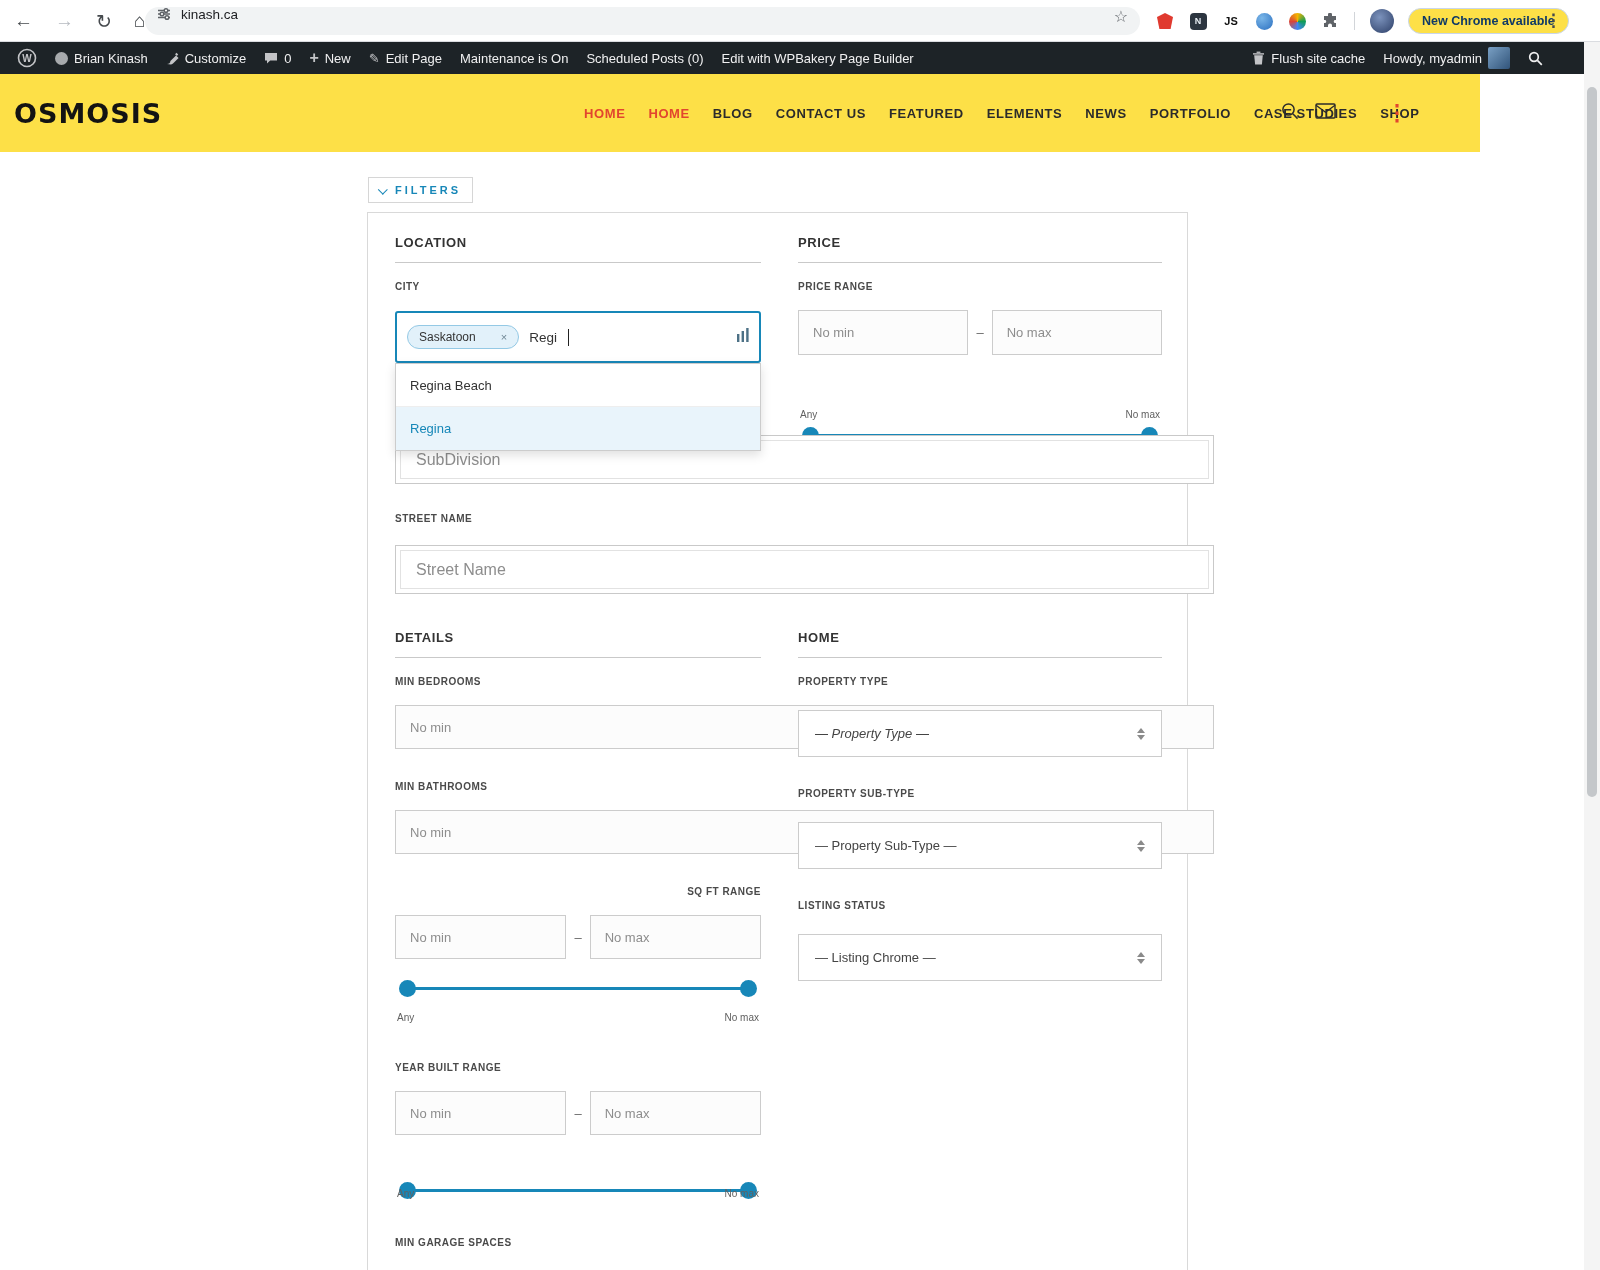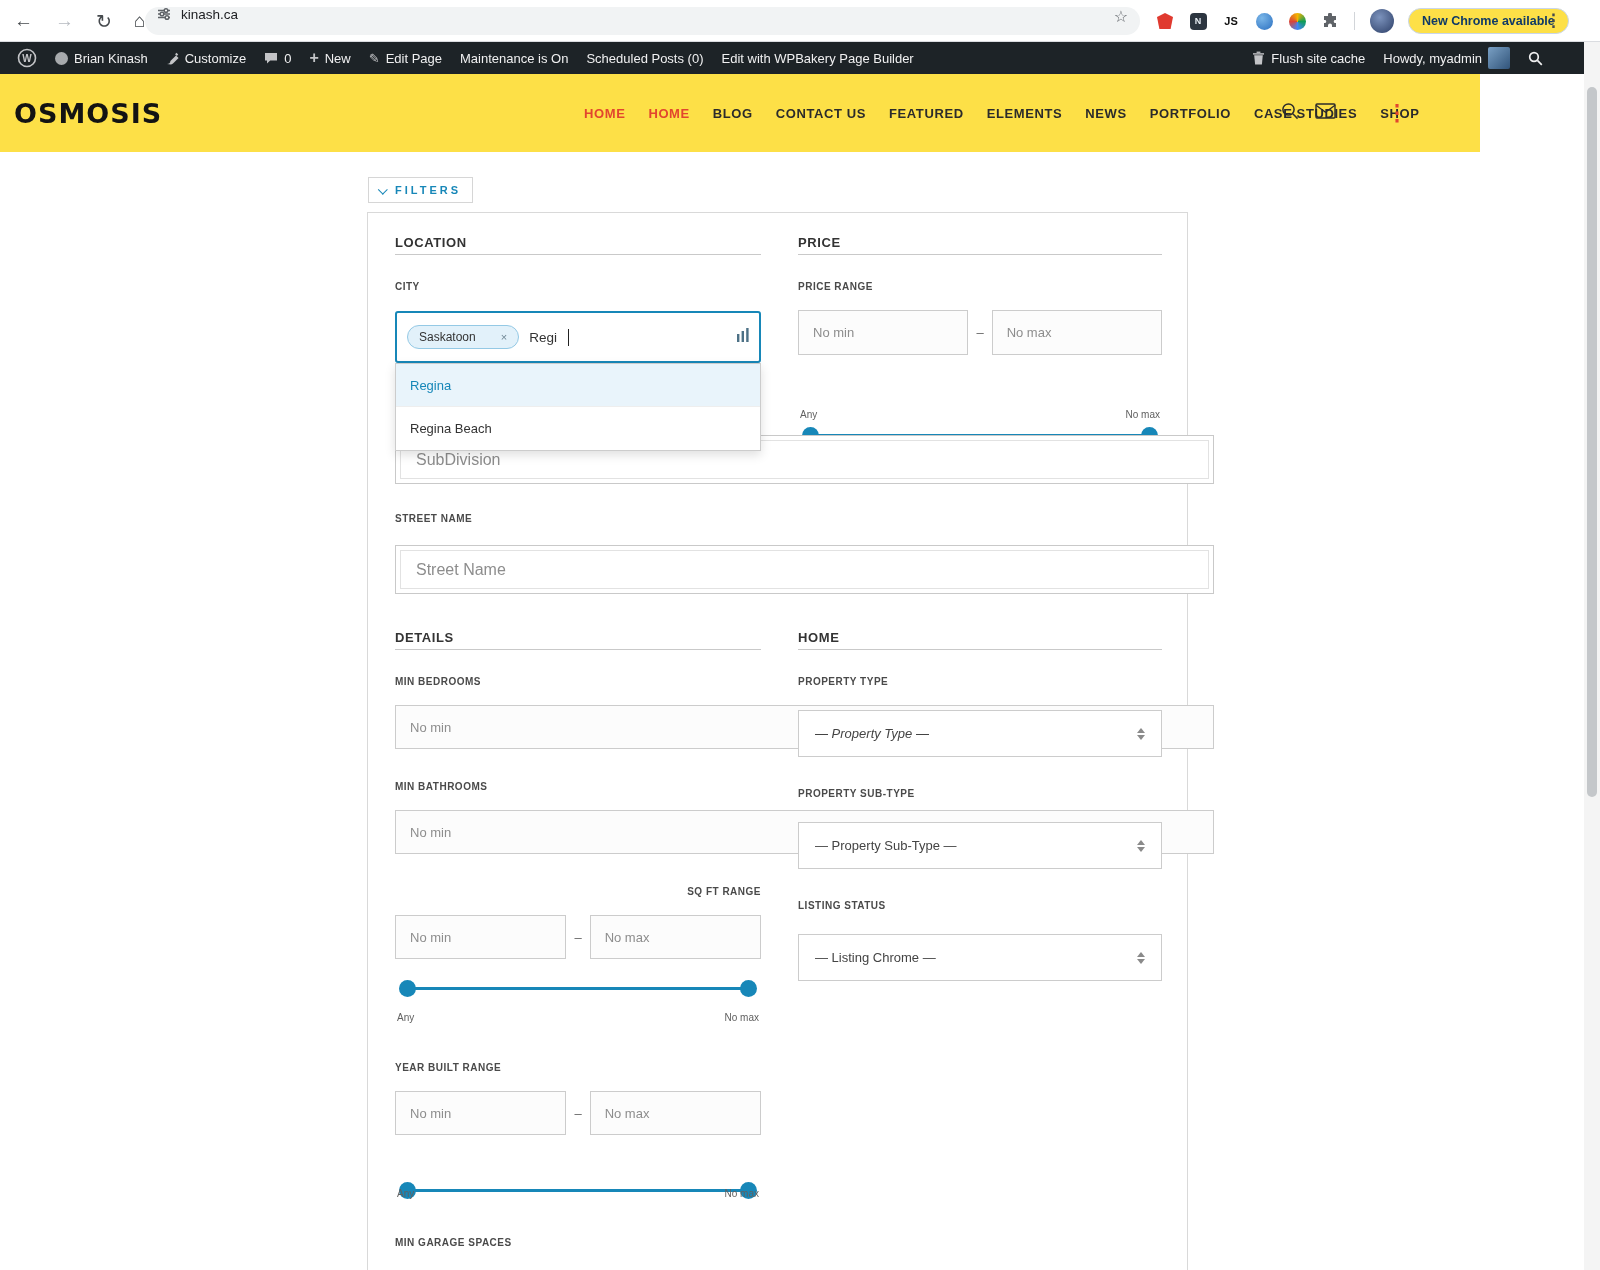--- a/index.html
+++ b/index.html
@@ -63,21 +63,21 @@
     color:#1787b8; font-size:11px; font-weight:bold; letter-spacing:3px; cursor:pointer; }
   .chev { width:7px; height:7px; border-left:1.6px solid #1787b8; border-bottom:1.6px solid #1787b8;
     transform:rotate(-45deg) translateY(-1px); }
 
   
   .panel { position:absolute; left:367px; top:212px; width:821px; height:1120px;
     border:1px solid #d9d9d9; background:#fff; }
   .lc { position:absolute; left:27px; width:366px; }
   .rc { position:absolute; left:430px; width:364px; }
   .section-h { font-size:13px; font-weight:bold; letter-spacing:0.6px; color:#333;
-    padding-bottom:4px; border-bottom:1px solid #c9c9c9; }
+    padding-bottom:12px; border-bottom:1px solid #c9c9c9; }
   .flabel { font-size:10px; font-weight:bold; letter-spacing:0.5px; color:#4a4a4a; }
 
   .city-field { height:52px; border:2px solid #1787b8; border-radius:3px; background:#fff;
     display:flex; align-items:center; padding:0 10px; gap:10px; }
   .chip { display:flex; align-items:center; gap:25px; background:#e2f1fa; border:1px solid #94c9e5;
     border-radius:13px; padding:4px 11px; font-size:12px; color:#333; }
   .chip-x { color:#6f8795; font-size:11px; cursor:pointer; }
   .typed { font-size:13.5px; color:#333; }
   .caret { display:inline-block; width:1.5px; height:17px; background:#222; vertical-align:middle; margin-left:1px; }
   .city-spacer { flex:1; }
@@ -286,22 +286,22 @@
           <rect x="0" y="6" width="2.4" height="8" fill="#4d7186"></rect>
           <rect x="4.6" y="3" width="2.4" height="11" fill="#4d7186"></rect>
           <rect x="9.2" y="0" width="2.4" height="14" fill="#4d7186"></rect>
         </svg>
     </span>
   </div>
 
   <input class="lc txt-input" style="top: 222px; z-index: 1;" placeholder="SubDivision">
 
   <div class="lc dropdown" style="top:150px;">
+    <div class="opt">Regina Beach</div>
     <div class="opt active">Regina</div>
-    <div class="opt">Regina Beach</div>
   </div>
 
   <div class="lc flabel" style="top:300px;">STREET NAME</div>
   <input class="lc txt-input" style="top: 332px;" placeholder="Street Name">
 
   <div class="lc section-h" style="top:417px;">DETAILS</div>
 
   <div class="lc flabel" style="top:463px;">MIN BEDROOMS</div>
   <input class="lc sm-input" style="top: 492px;" placeholder="No min">
 

